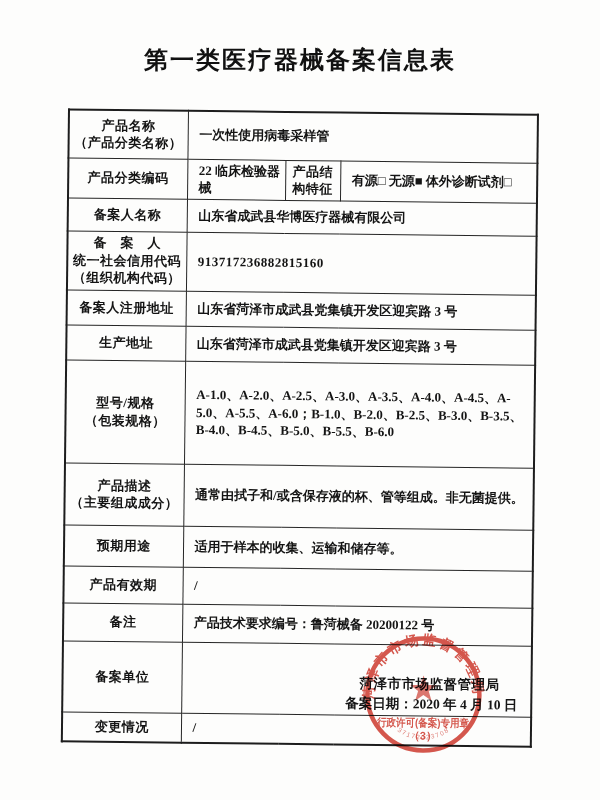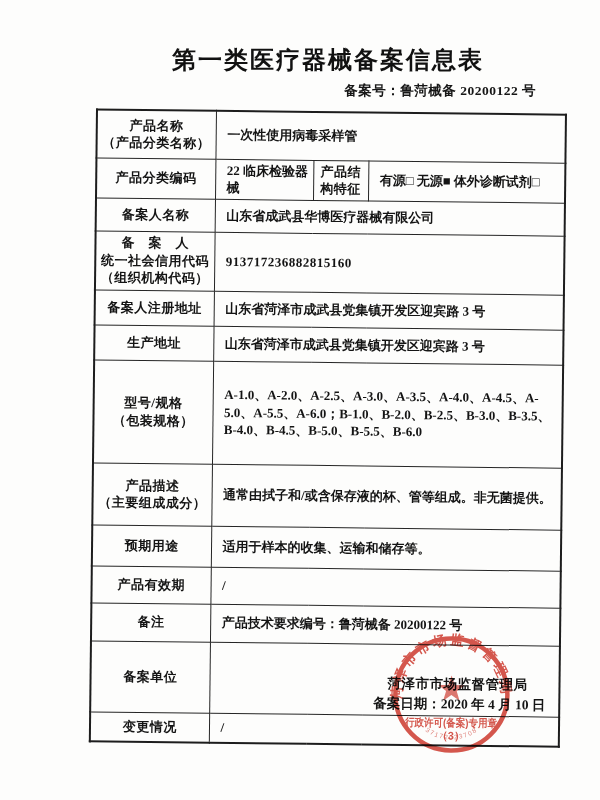--- a/index.html
+++ b/index.html
@@ -4,21 +4,21 @@
 <style>
   html,body{margin:0;padding:0;}
   body{
     width:600px;height:800px;
     background:#fdfdfc;
     font-family:"Liberation Serif","DejaVu Serif",serif;
     color:#1b1b1b;
     overflow:hidden;
     position:relative;
   }
-  .page{position:absolute;inset:0;margin-left:28px;}
+  .page{position:absolute;inset:0;}
   .title{
     position:absolute;top:44px;left:0;width:600px;
     margin:0;text-align:center;
     font-family:"Liberation Sans","DejaVu Sans",sans-serif;
     font-size:24px;font-weight:700;letter-spacing:2px;
     color:#111;
   }
   .filing-no{
     position:absolute;top:82px;right:64px;
     font-size:13.5px;font-weight:700;letter-spacing:.5px;
@@ -72,21 +72,20 @@
     position:absolute;left:345px;top:606px;
     mix-blend-mode:multiply;
   }
 </style>
 </head>
 <body>
 
 <div class="page">
 
   <h1 class="title">第一类医疗器械备案信息表</h1>
-  <div class="filing-no">备案号：鲁菏械备 20200122 号</div>
 
   <div class="sheet">
 
     <table class="info-table">
       <colgroup>
         <col style="width:119px">
           <col style="width:98px">
           <col style="width:55px">
           <col style="width:197px">
       </colgroup>

